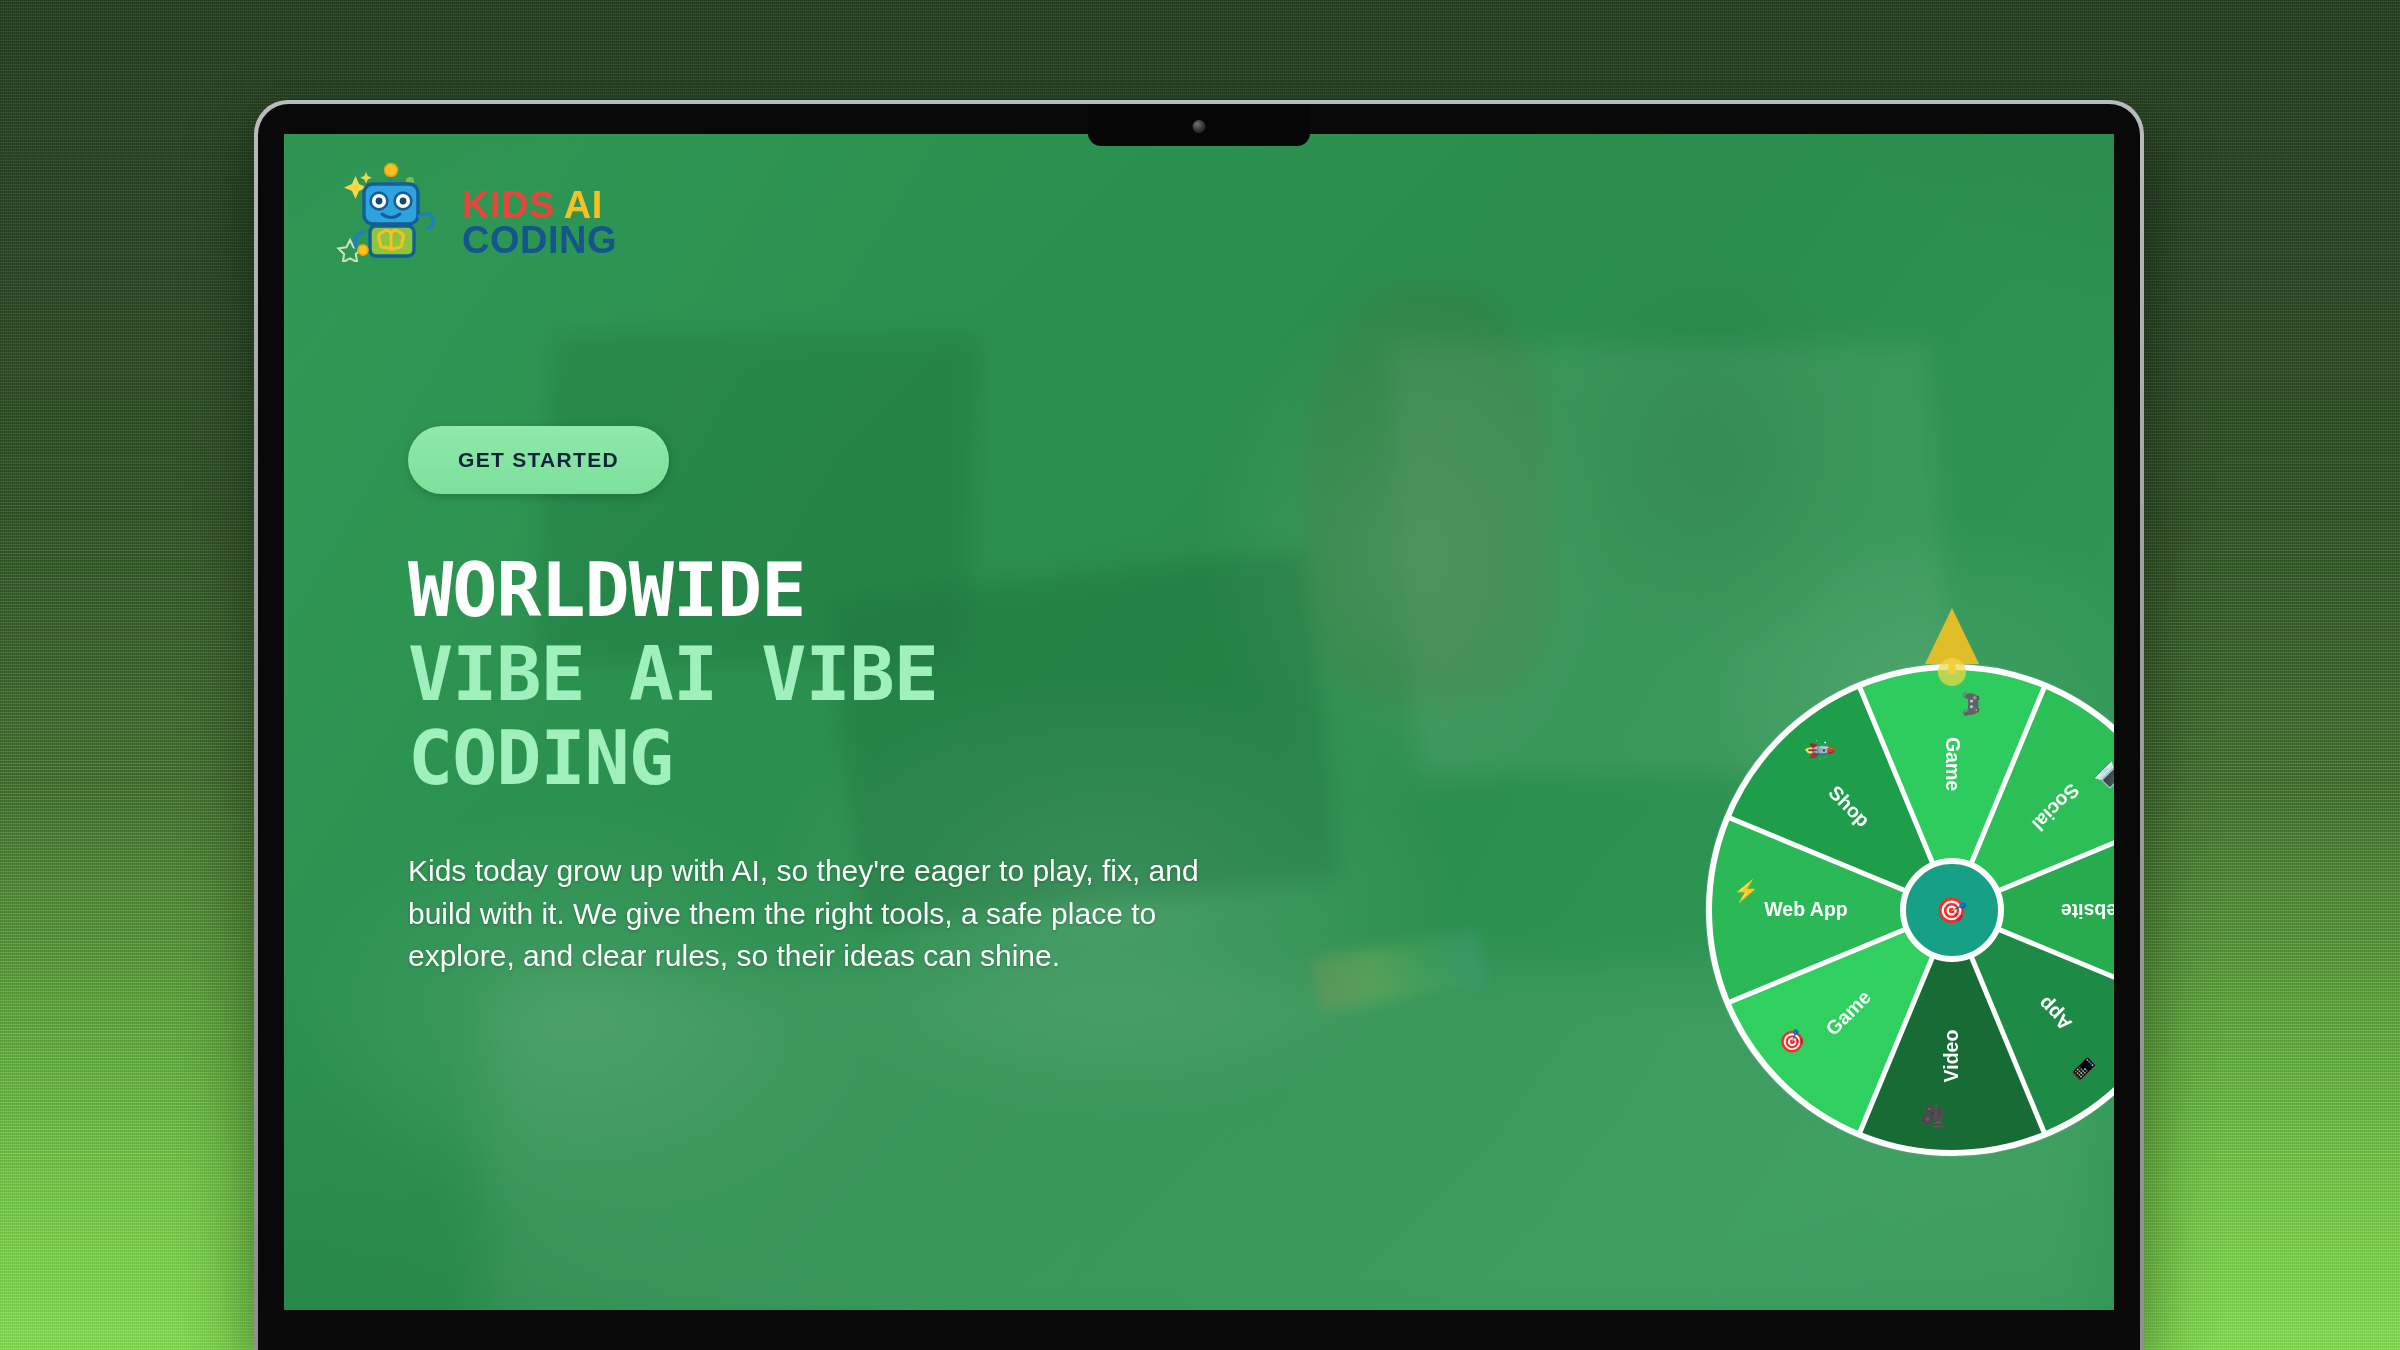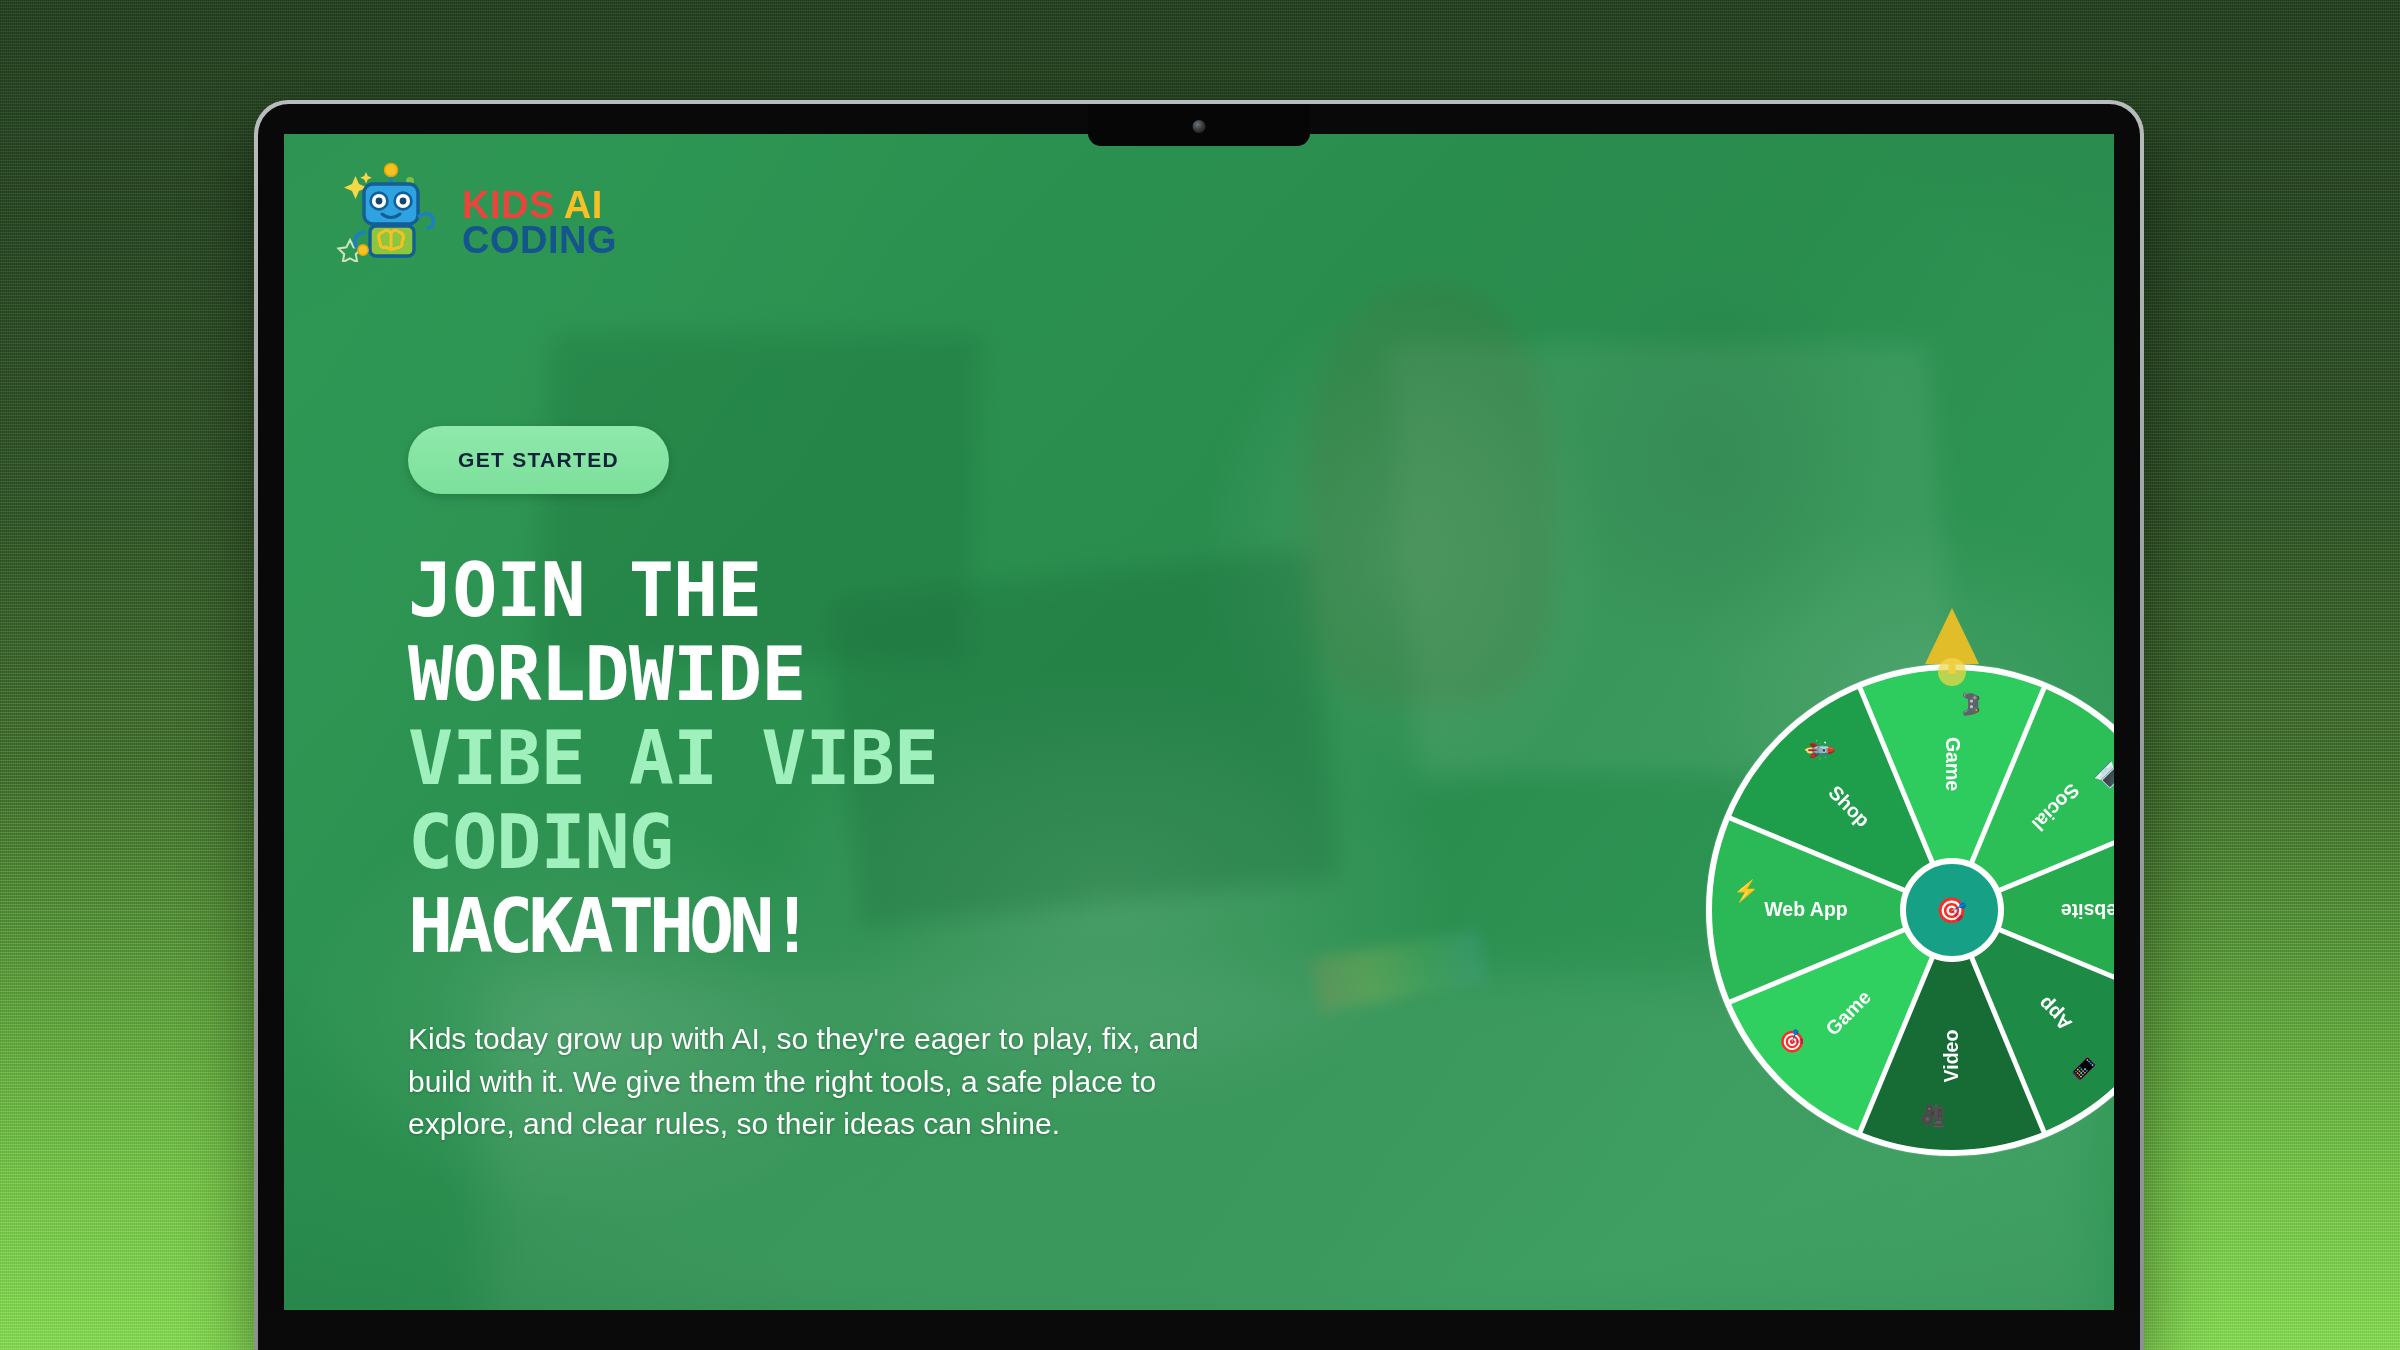--- a/index.html
+++ b/index.html
@@ -338,25 +338,23 @@
               <div id="logo-line2">CODING</div>
             </div>
           </div>
 
         </div>
 
         <div id="hero-copy">
           <button id="get-started">GET STARTED</button>
 
           <h1 id="headline">
-            <span class="hl-white">JOIN THE</span>
             <span class="hl-white">WORLDWIDE</span>
             <span class="hl-mint">VIBE AI VIBE</span>
             <span class="hl-mint">CODING</span>
-            <span class="hl-bang">HACKATHON!</span>
           </h1>
 
           <p id="hero-para">Kids today grow up with AI, so they're eager to play, fix, and build with it. We give them the right tools, a safe place to explore, and clear rules, so their ideas can shine.</p>
         </div>
 
         <div id="wheel-wrap">
           <div id="wheel-glow"></div>
 
           <svg id="wheel-svg" width="500" height="500" viewBox="0 0 500 500">
             <circle cx="250" cy="250" r="247" fill="rgba(255,255,255,.10)"></circle>

